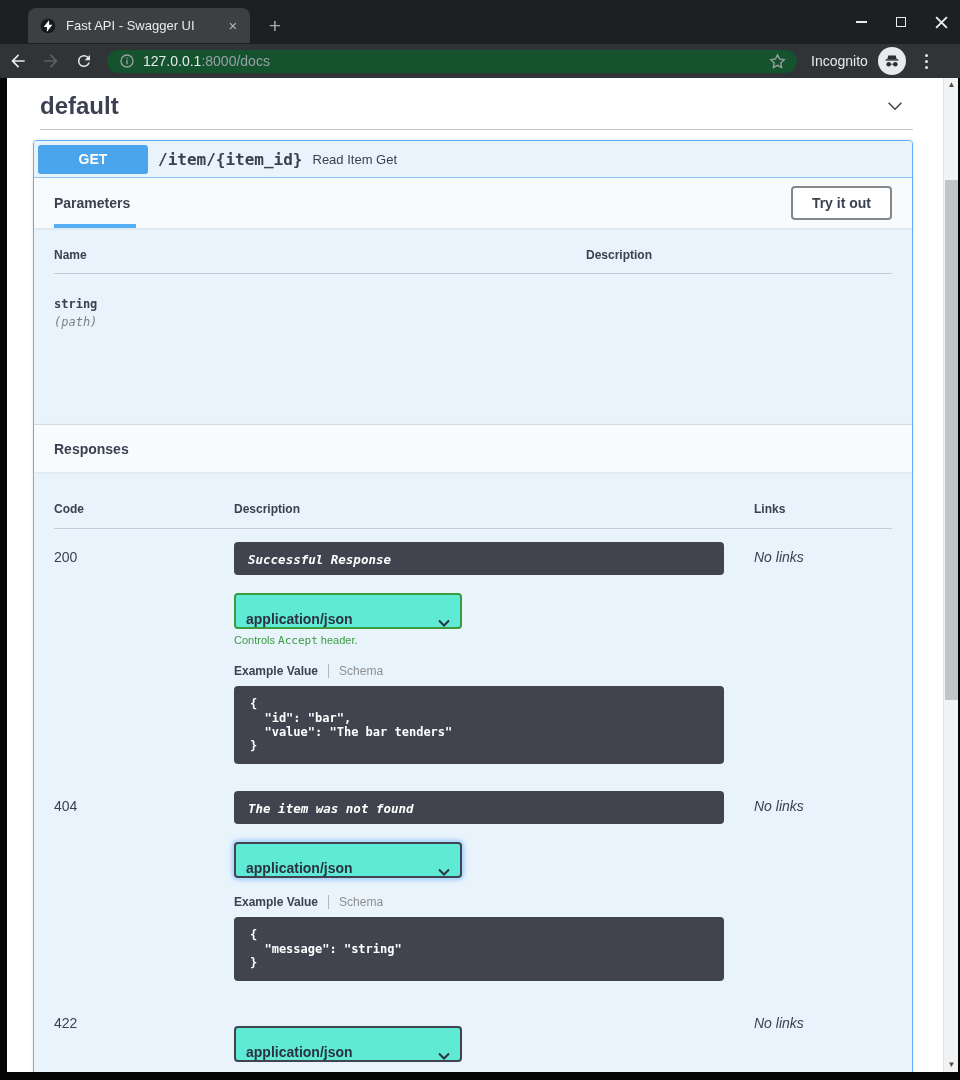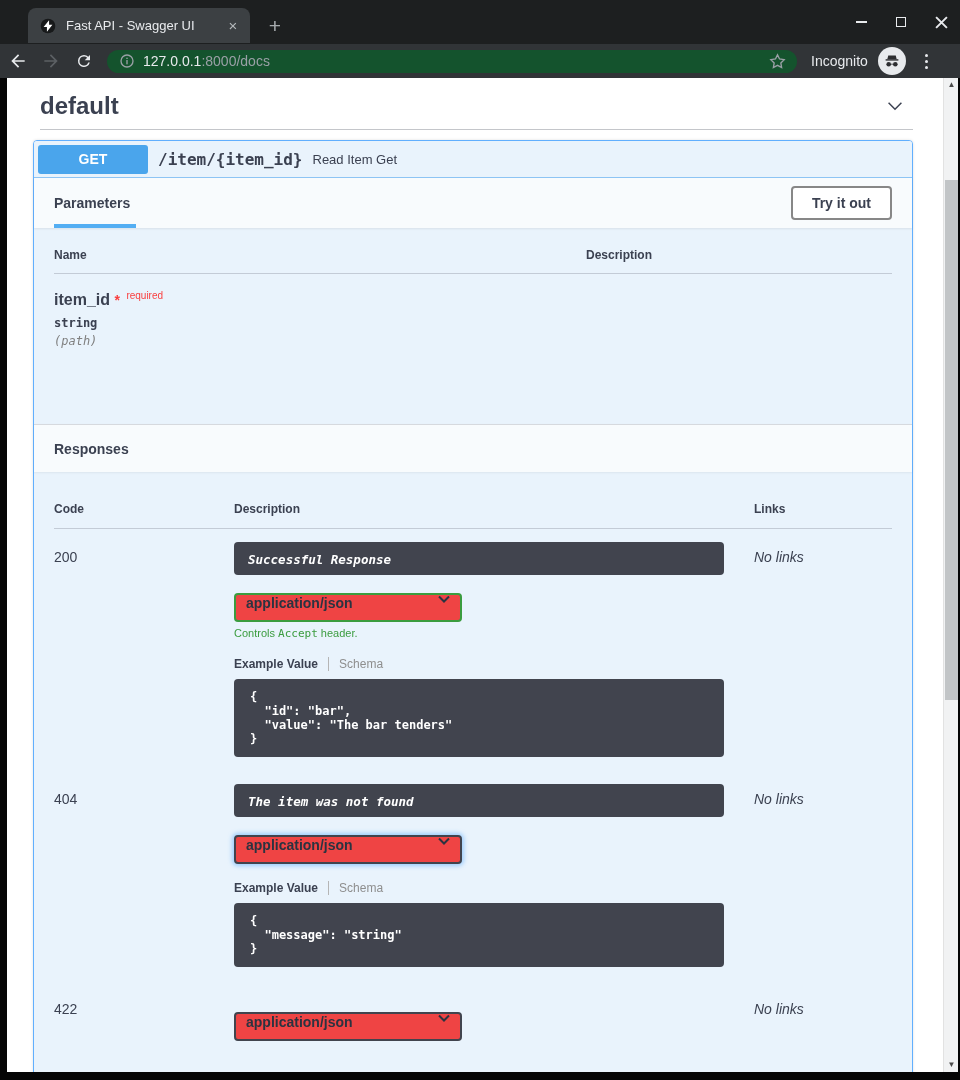--- a/index.html
+++ b/index.html
@@ -89,22 +89,22 @@
 
   .resp-body { background:#e9f3fc; padding:30px 20px 40px; border-radius:0 0 3px 3px; }
   .r-grid { display:grid; grid-template-columns:180px 520px 1fr; }
   .r-grid .col-h { border-bottom:1px solid rgba(59,65,81,.22); padding-bottom:12px; }
   .r-row { display:grid; grid-template-columns:180px 520px 1fr; padding-top:13px; }
   .r-code { font-size:14px; color:#3b4151; padding-top:7px; }
   .r-links { font-size:14px; font-style:italic; color:#3b4151; padding-top:7px; }
   .dark-box { width:490px; background:#41444e; border-radius:4px; color:#fff; }
   .desc-box { padding:10px 14px; font-family:"DejaVu Sans Mono", monospace; font-size:12.5px;
               font-weight:bold; font-style:italic; height:33px; }
-  .mt-select { width:228px; height:29px; margin-top:18px; background:#ef4444; border:2px solid #41444e;
-               border-radius:4px; display:flex; align-items:flex-start; justify-content:space-between;
+  .mt-select { width:228px; height:36px; margin-top:18px; background:#5eead4; border:2px solid #41444e;
+               border-radius:4px; display:flex; align-items:flex-end; justify-content:space-between;
                padding:0 10px 0 10px; font-size:14px; font-weight:bold; color:#2b3340; }
   .mt-green { border-color:#3b9c3f; }
   .mt-glow { box-shadow:0 0 4px 2px rgba(97,175,254,.55); }
   .accept-note { margin-top:5px; font-size:11px; color:#3b9c3f; height:13px; }
   .accept-note .mono { font-family:"DejaVu Sans Mono", monospace; }
   .model-tabs { margin-top:16px; display:flex; align-items:flex-end; height:15px; }
   .mtab-active { font-size:12px; font-weight:bold; color:#3b4151; padding-right:10px;
                  border-right:1px solid #b5b5b5; }
   .mtab { font-size:12px; color:#8e8e8e; padding-left:10px; }
   .code-box { margin-top:8px; margin-bottom:14px; padding:11px 16px; font-family:"DejaVu Sans Mono", monospace;
@@ -210,25 +210,20 @@
             <span class="opsec-title">Parameters</span>
           </div>
           <button class="tryout-btn">Try it out</button>
         </div>
 
         <div class="params-body">
           <div class="p-grid">
             <div class="col-h">Name</div>
             <div class="col-h">Description</div>
             <div class="p-cell">
-              <div>
-                <span class="param-name">item_id</span>
-                <span class="req-star">*</span>
-                <span class="req-label">required</span>
-              </div>
               <div class="param-type">string</div>
               <div class="param-loc">(path)</div>
             </div>
             <div class="p-cell"></div>
           </div>
         </div>
 
         <div class="opsec-head resp-head">
           <span class="opsec-title">Responses</span>
         </div>

